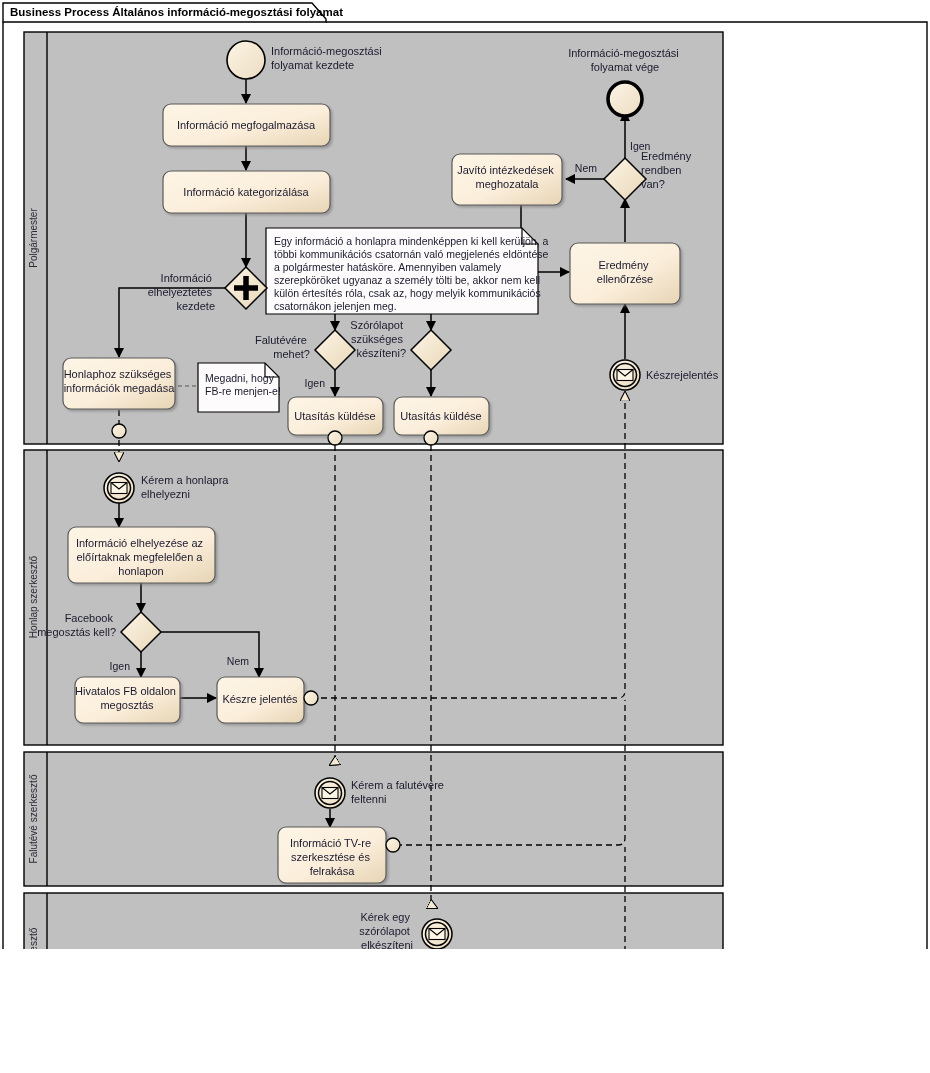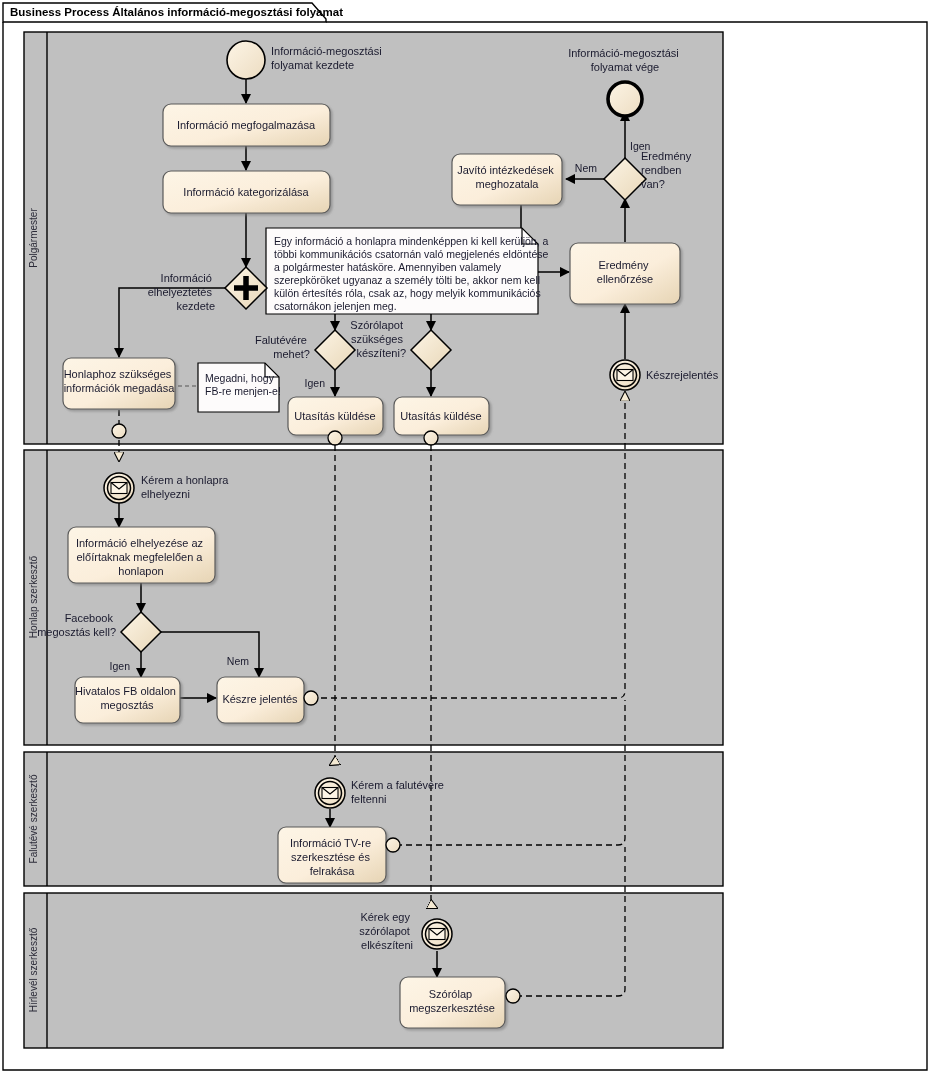--- a/index.html
+++ b/index.html
@@ -1,17 +1,17 @@
 <!DOCTYPE html>
 <html><head>
 <meta charset="utf-8">
 <style>
   html,body{margin:0;padding:0;background:#fff;}
   body{width:930px;height:1073px;font-family:"Liberation Sans",sans-serif;}
-  #stage{position:relative;width:930px;height:1073px;overflow:hidden;text-decoration:underline;}
+  #stage{position:relative;width:930px;height:949px;overflow:hidden;text-decoration:underline;}
   svg{display:block;}
   .lbl{font-family:"Liberation Sans",sans-serif;font-size:11px;fill:#1a1a2e;}
   .lbl-task{font-family:"Liberation Sans",sans-serif;font-size:11px;fill:#1a1a2e;text-anchor:middle;}
   .lbl-lane{font-family:"Liberation Sans",sans-serif;font-size:10px;fill:#2b2b38;text-anchor:middle;}
   .lbl-title{font-family:"Liberation Sans",sans-serif;font-size:11.5px;font-weight:bold;fill:#000;}
   .lbl-note{font-family:"Liberation Sans",sans-serif;font-size:10.5px;fill:#1a1a2e;}
   .lbl-flow{font-family:"Liberation Sans",sans-serif;font-size:10.5px;fill:#1a1a2e;}
 </style>
 </head>
 <body>

